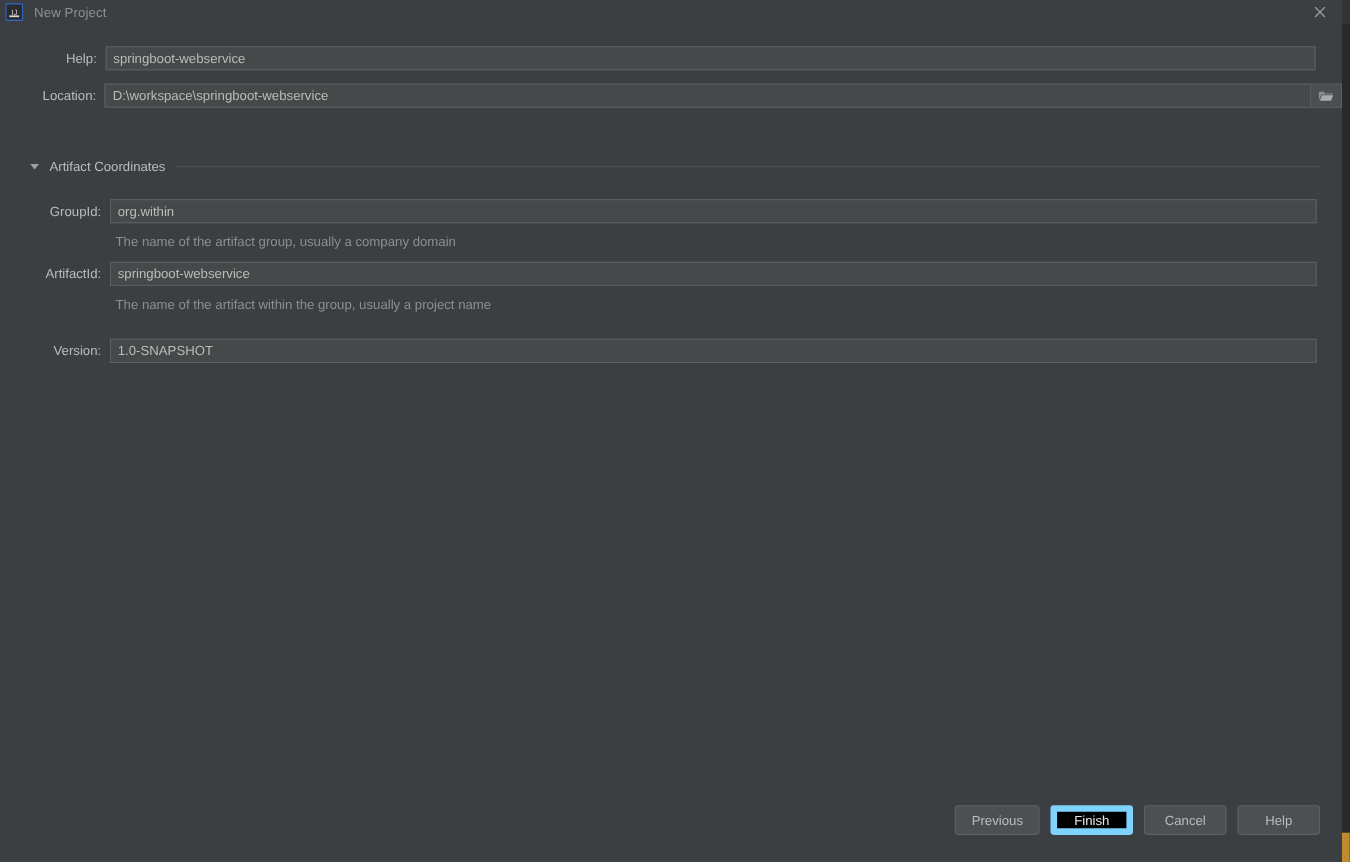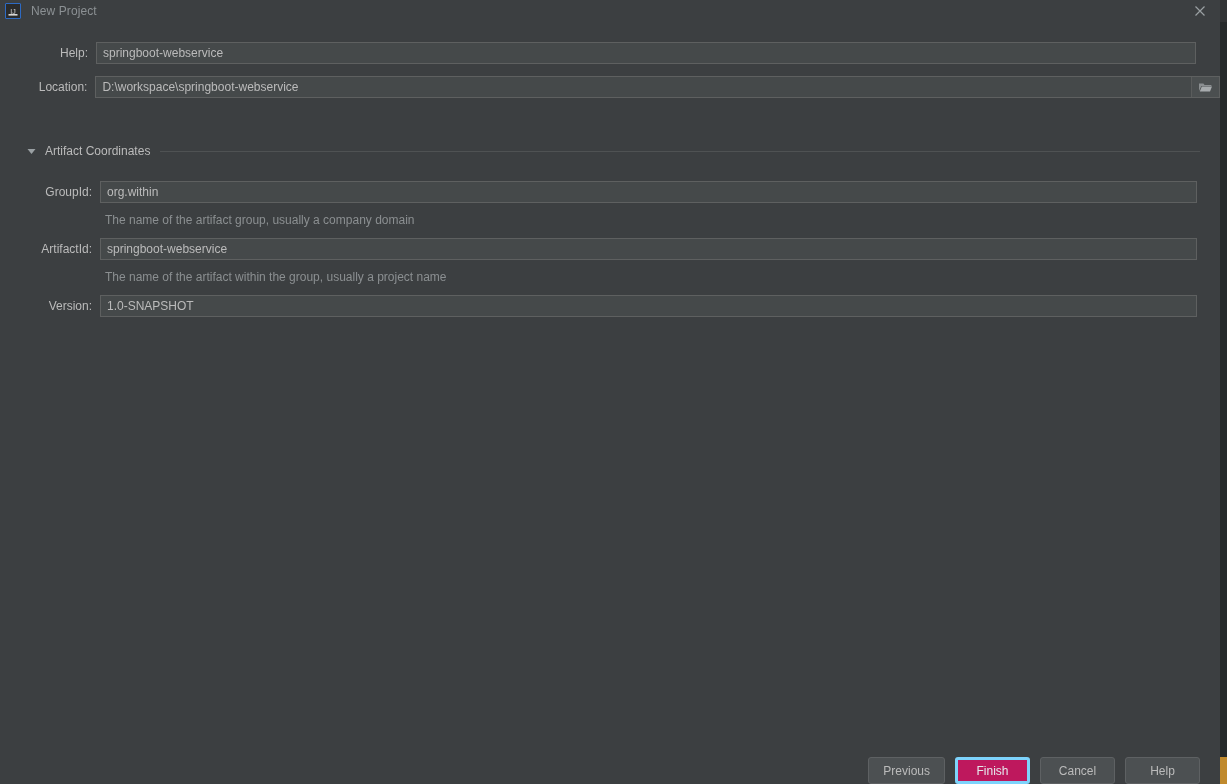--- a/index.html
+++ b/index.html
@@ -171,21 +171,21 @@
     margin-right: 20px;
   }
 
   
   .footer {
     position: absolute;
     left: 0; bottom: 0;
     width: 1220px;
     height: 52px;
     display: flex;
-    align-items: flex-end;
+    align-items: flex-start;
     justify-content: flex-end;
     padding-right: 20px;
     gap: 10px;
   }
   .btn {
     min-width: 75px;
     height: 27px;
     padding: 0 14px;
     background: #4c5052;
     border: 1px solid #5e6163;
@@ -193,22 +193,22 @@
     color: #bbbbbb;
     font-size: 12px;
     font-family: "Liberation Sans", "DejaVu Sans", sans-serif;
     cursor: default;
     display: flex;
     align-items: center;
     justify-content: center;
     white-space: nowrap;
   }
   .btn.primary {
-    background: #be185d;
-    border: 3px solid #7dd3fc;
+    background: #000000;
+    border: 6px solid #7dd3fc;
     color: #e4e8ec;
   }
 </style>
 </head>
 <body>
 
 <div id="bg-window">
   <div class="bg-dark-strip"></div>
   <div class="bg-accent"></div>
 </div>
@@ -265,21 +265,21 @@
       <div class="textfield" style="width:1097px;" title="org.example">org.within</div>
     </div>
     <div class="hint-text" style="left:105px; top:191px;">The name of the artifact group, usually a company domain</div>
 
     <div class="field-row" style="top:216px;">
       <div class="field-label" style="width:100px;">ArtifactId:</div>
       <div class="textfield" style="width:1097px;" title="artifact">springboot-webservice</div>
     </div>
     <div class="hint-text" style="left:105px; top:248px;">The name of the artifact within the group, usually a project name</div>
 
-    <div class="field-row" style="top:273px;">
+    <div class="field-row" style="top:286px;">
       <div class="field-label" style="width:100px;">Version:</div>
       <div class="textfield" style="width:1097px;" title="1.0-SNAPSHOT">1.0-SNAPSHOT</div>
     </div>
 
     <div class="footer">
       <div class="btn">Previous</div>
       <div class="btn primary">Finish</div>
       <div class="btn">Cancel</div>
       <div class="btn">Help</div>
     </div>

